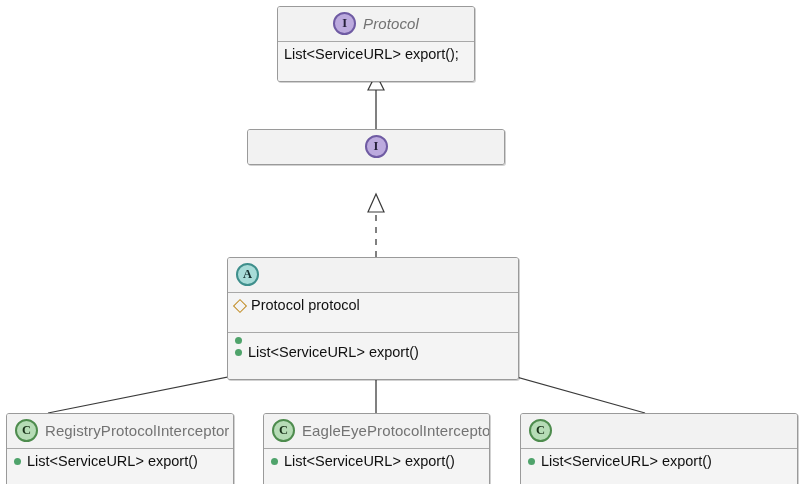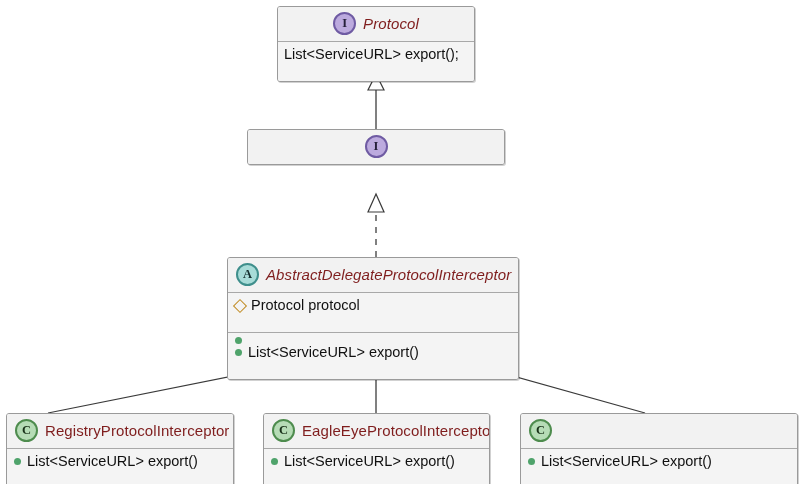--- a/index.html
+++ b/index.html
@@ -59,21 +59,21 @@
   .member-line {
     display: flex;
     align-items: center;
     gap: 6px;
     line-height: 17px;
     white-space: nowrap;
   }
   .type-name {
     font-size: 15px;
     font-style: italic;
-    color: #7f1d1d;
+    color: #737373;
     white-space: nowrap;
     letter-spacing: 0.1px;
   }
   .type-name.plain {
     font-style: normal;
   }
   .sig {
     font-size: 14.5px;
     color: #101010;
     white-space: nowrap;
@@ -173,21 +173,20 @@
 
   <div class="node" style="left:247px; top:129px; width:258px;">
     <div class="compartment title-row">
       <span class="badge badge-interface">I</span>
     </div>
   </div>
 
   <div class="node" style="left:227px; top:257px; width:292px;">
     <div class="compartment title-row left">
       <span class="badge badge-abstract">A</span>
-      <span class="type-name">AbstractDelegateProtocolInterceptor</span>
     </div>
     <div class="compartment members">
       <div class="member-line">
         <span class="marker-diamond"></span>
         <span class="sig">Protocol protocol</span>
       </div>
     </div>
     <div class="compartment members">
       <div class="member-line">
         <span class="marker-dot"></span>

